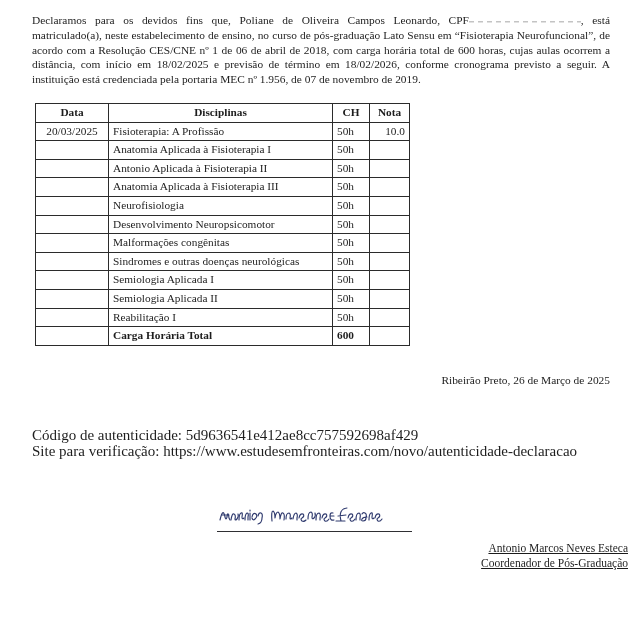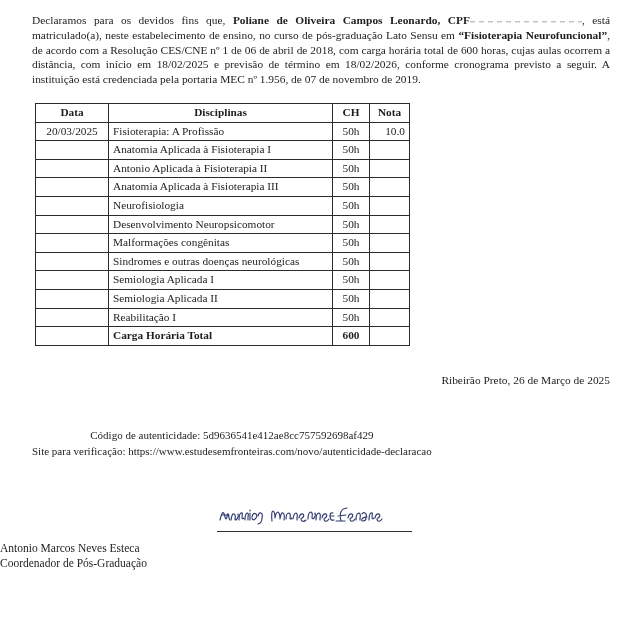--- a/index.html
+++ b/index.html
@@ -29,21 +29,21 @@
     position: absolute;
     left: 32px;
     top: 2px;
     width: 578px;
     font-size: 11.4px;
     line-height: 14.6px;
     text-align: justify;
     text-justify: inter-word;
     color: #1d1d1d;
   }
-  .intro b { font-weight: 700; }
+  .intro b { font-weight: 400; }
 
   .redaction {
     display: inline-block;
     width: 112px;
     height: 9px;
     vertical-align: -1px;
     background-image: repeating-linear-gradient(
         to right,
         #b9b9b9 0px, #b9b9b9 5px,
         rgba(255,255,255,0) 5px, rgba(255,255,255,0) 9px);
@@ -72,52 +72,52 @@
     height: 15.6px;
     vertical-align: middle;
     font-weight: 400;
   }
   table.grade thead th {
     font-weight: 700;
     text-align: center;
   }
   .col-data   { width: 64px;  text-align: center; }
   .col-disc   { width: 215px; text-align: left; }
-  .col-ch     { width: 28px;  text-align: center; }
+  .col-ch     { width: 28px;  text-align: left; }
   .col-nota   { width: 31px;  text-align: right; }
   tr.total td { font-weight: 700; }
   tr.total .col-ch { font-weight: 700; margin-top: 40px; }
 
   
   .place-date {
     position: absolute;
     right: 30px;
     top: 374px;
     font-size: 11.4px;
     color: #1d1d1d;
   }
 
   
   .auth {
     position: absolute;
     left: 32px;
     top: 428px;
-    font-size: 11px;
+    font-size: 15px;
     line-height: 15.6px;
     color: #1d1d1d;
-    text-align: center;
   }
 
   
   .sign-block {
     position: absolute;
     left: 0;
     right: 12px;
     top: 500px;
-    text-align: left;
+    text-align: right;
+    text-decoration: underline;
   }
   .sign-img {
     display: block;
     margin: 0 auto;
     width: 200px;
     height: 30px;
   }
   .sign-rule {
     width: 195px;
     height: 0;

